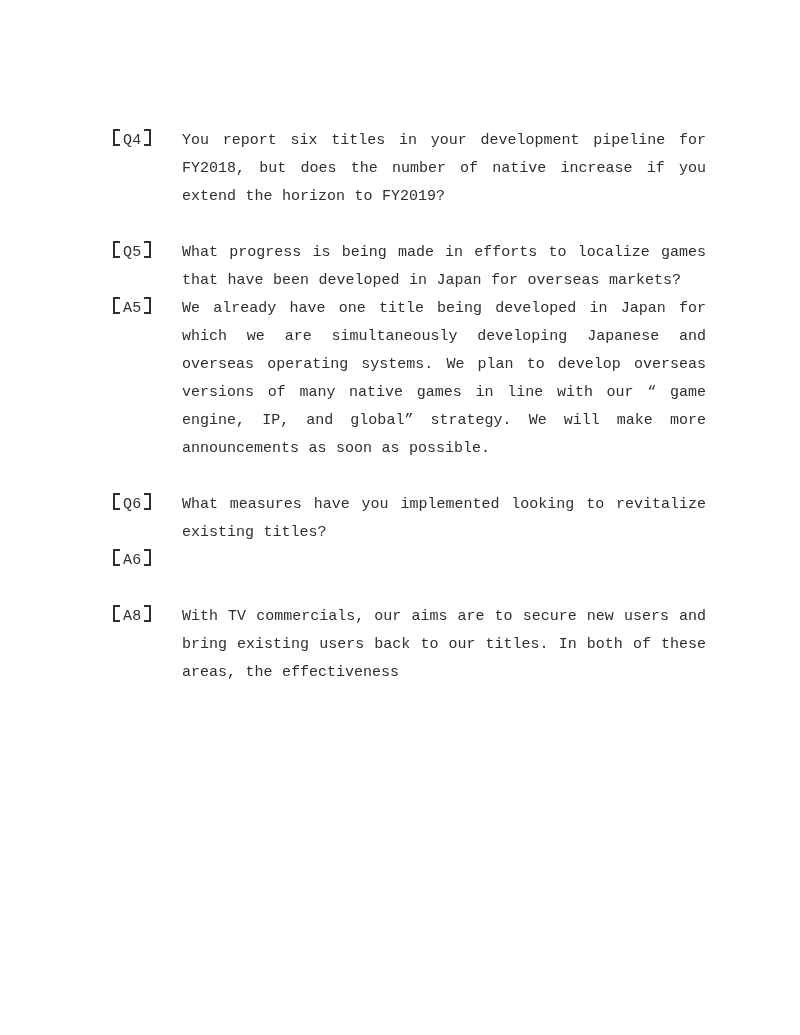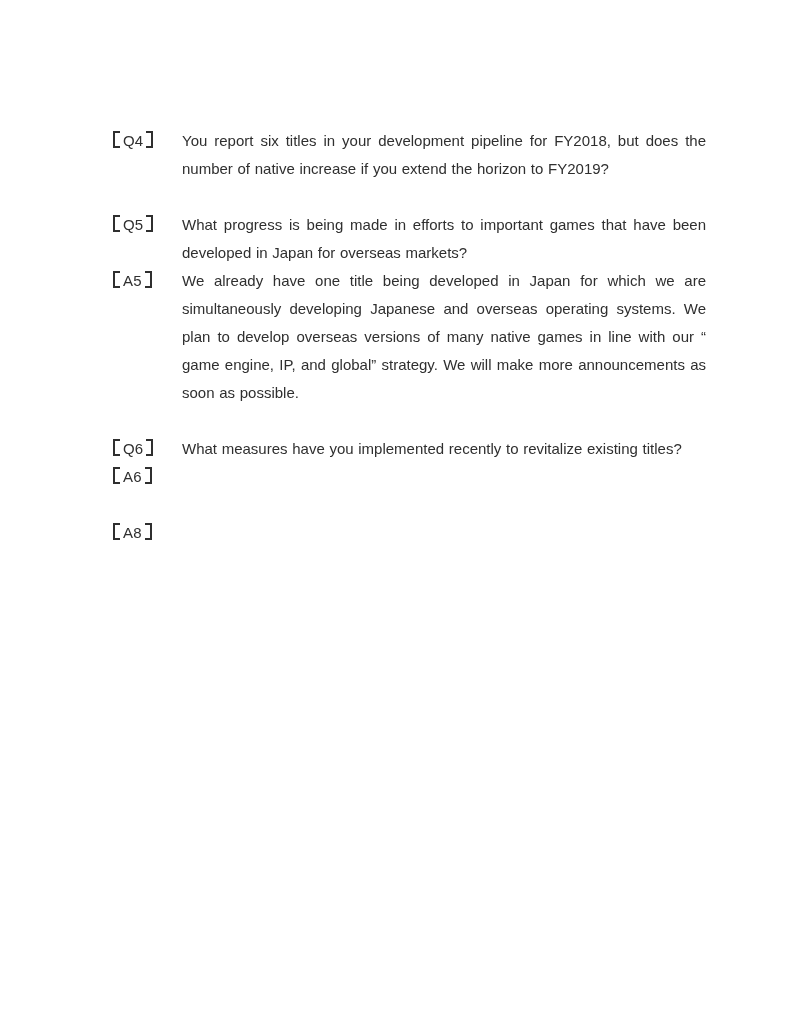--- a/index.html
+++ b/index.html
@@ -7,21 +7,21 @@
     padding: 0;
     background: #ffffff;
   }
   .page {
     position: relative;
     width: 800px;
     height: 1035px;
     box-sizing: border-box;
     background: #ffffff;
     padding: 127px 94px 0 113px;
-    font-family: Liberation Sans, sans-serif;
+    font-family: Liberation Mono, monospace;
     font-size: 15px;
     line-height: 28px;
     color: #2f2f2f;
     overflow: hidden;
   }
   .qa-block {
     margin-bottom: 28px;
   }
   .qa-row {
     display: flex;
@@ -63,40 +63,41 @@
   <div class="qa-block">
     <div class="qa-row">
       <div class="qa-label"><span class="bracket open"></span><span>Q4</span><span class="bracket close"></span></div>
       <div class="qa-text">You report six titles in your development pipeline for FY2018, but does the number of native increase if you extend the horizon to FY2019?</div>
     </div>
   </div>
 
   <div class="qa-block">
     <div class="qa-row">
       <div class="qa-label"><span class="bracket open"></span><span>Q5</span><span class="bracket close"></span></div>
-      <div class="qa-text">What progress is being made in efforts to important games that have been developed in Japan for overseas markets?</div>
+      <div class="qa-text">What progress is being made in efforts to localize games that have been developed in Japan for overseas markets?</div>
     </div>
     <div class="qa-row">
       <div class="qa-label"><span class="bracket open"></span><span>A5</span><span class="bracket close"></span></div>
       <div class="qa-text">We already have one title being developed in Japan for which we are simultaneously developing Japanese and overseas operating systems. We plan to develop overseas versions of many native games in line with our “ game engine, IP, and global” strategy. We will make more announcements as soon as possible.</div>
     </div>
   </div>
 
   <div class="qa-block">
     <div class="qa-row">
       <div class="qa-label"><span class="bracket open"></span><span>Q6</span><span class="bracket close"></span></div>
-      <div class="qa-text">What measures have you implemented recently to revitalize existing titles?</div>
+      <div class="qa-text">What measures have you implemented looking to revitalize existing titles?</div>
     </div>
     <div class="qa-row">
       <div class="qa-label"><span class="bracket open"></span><span>A6</span><span class="bracket close"></span></div>
     </div>
   </div>
 
   <div class="qa-block">
   </div>
 
   <div class="qa-block">
     <div class="qa-row">
       <div class="qa-label"><span class="bracket open"></span><span>A8</span><span class="bracket close"></span></div>
+      <div class="qa-text">With TV commercials, our aims are to secure new users and bring existing users back to our titles. In both of these areas, the effectiveness</div>
     </div>
   </div>
 
 </div>
 
 </body></html>

